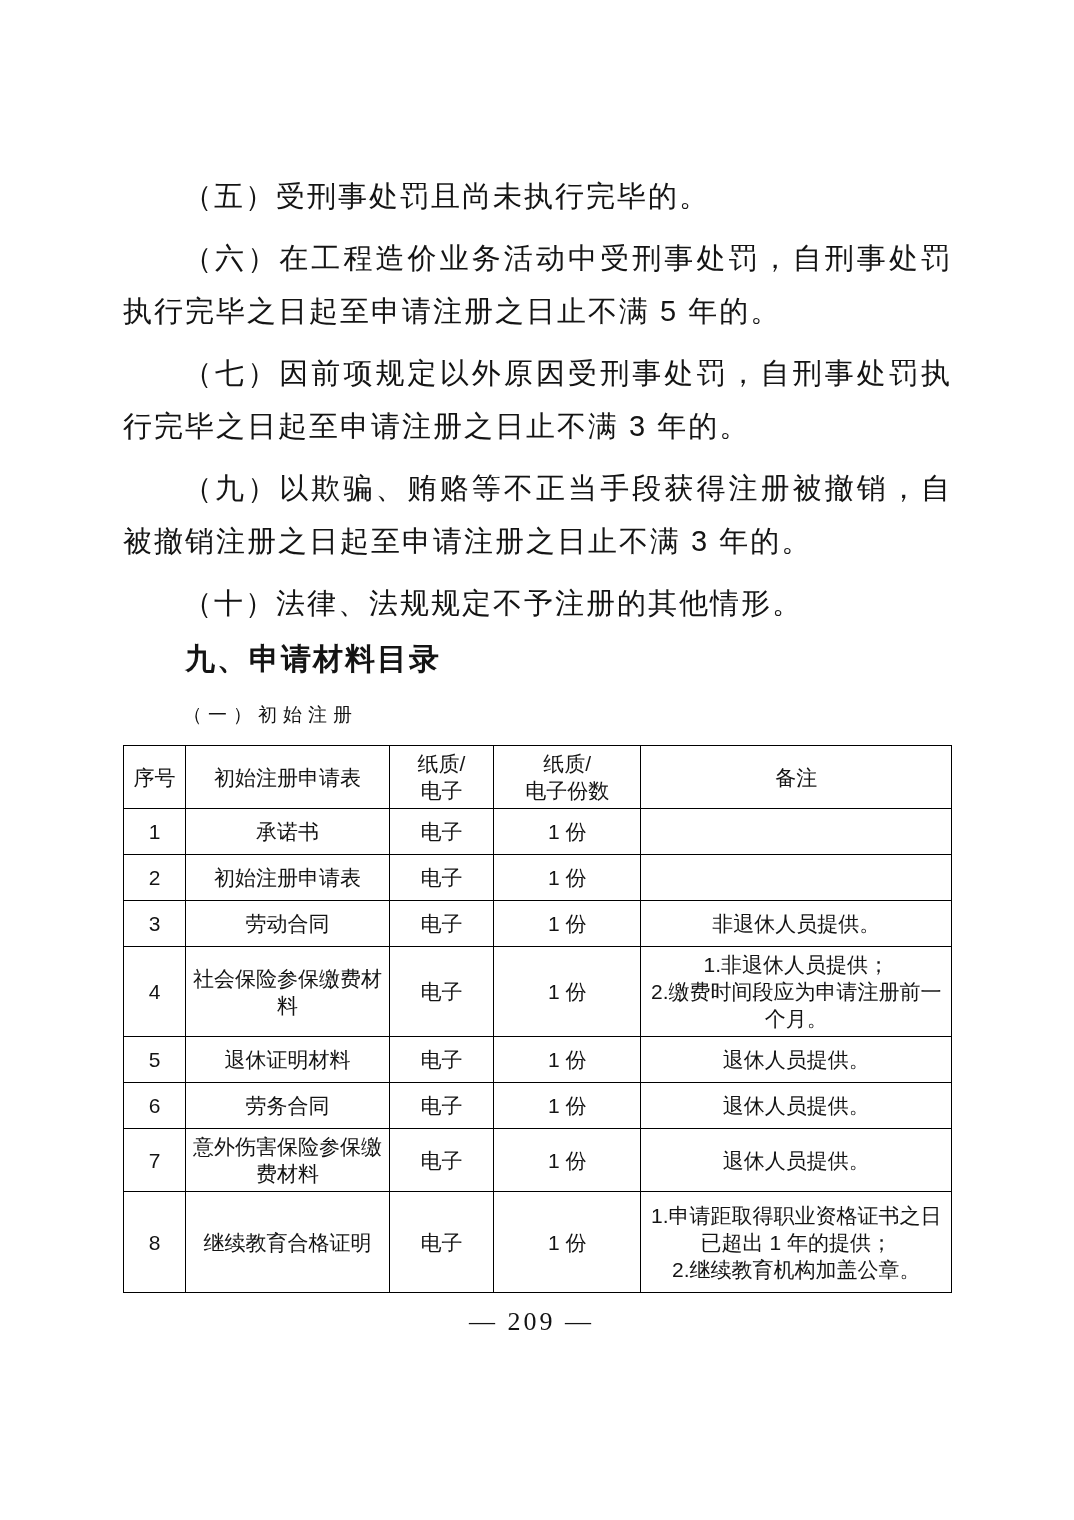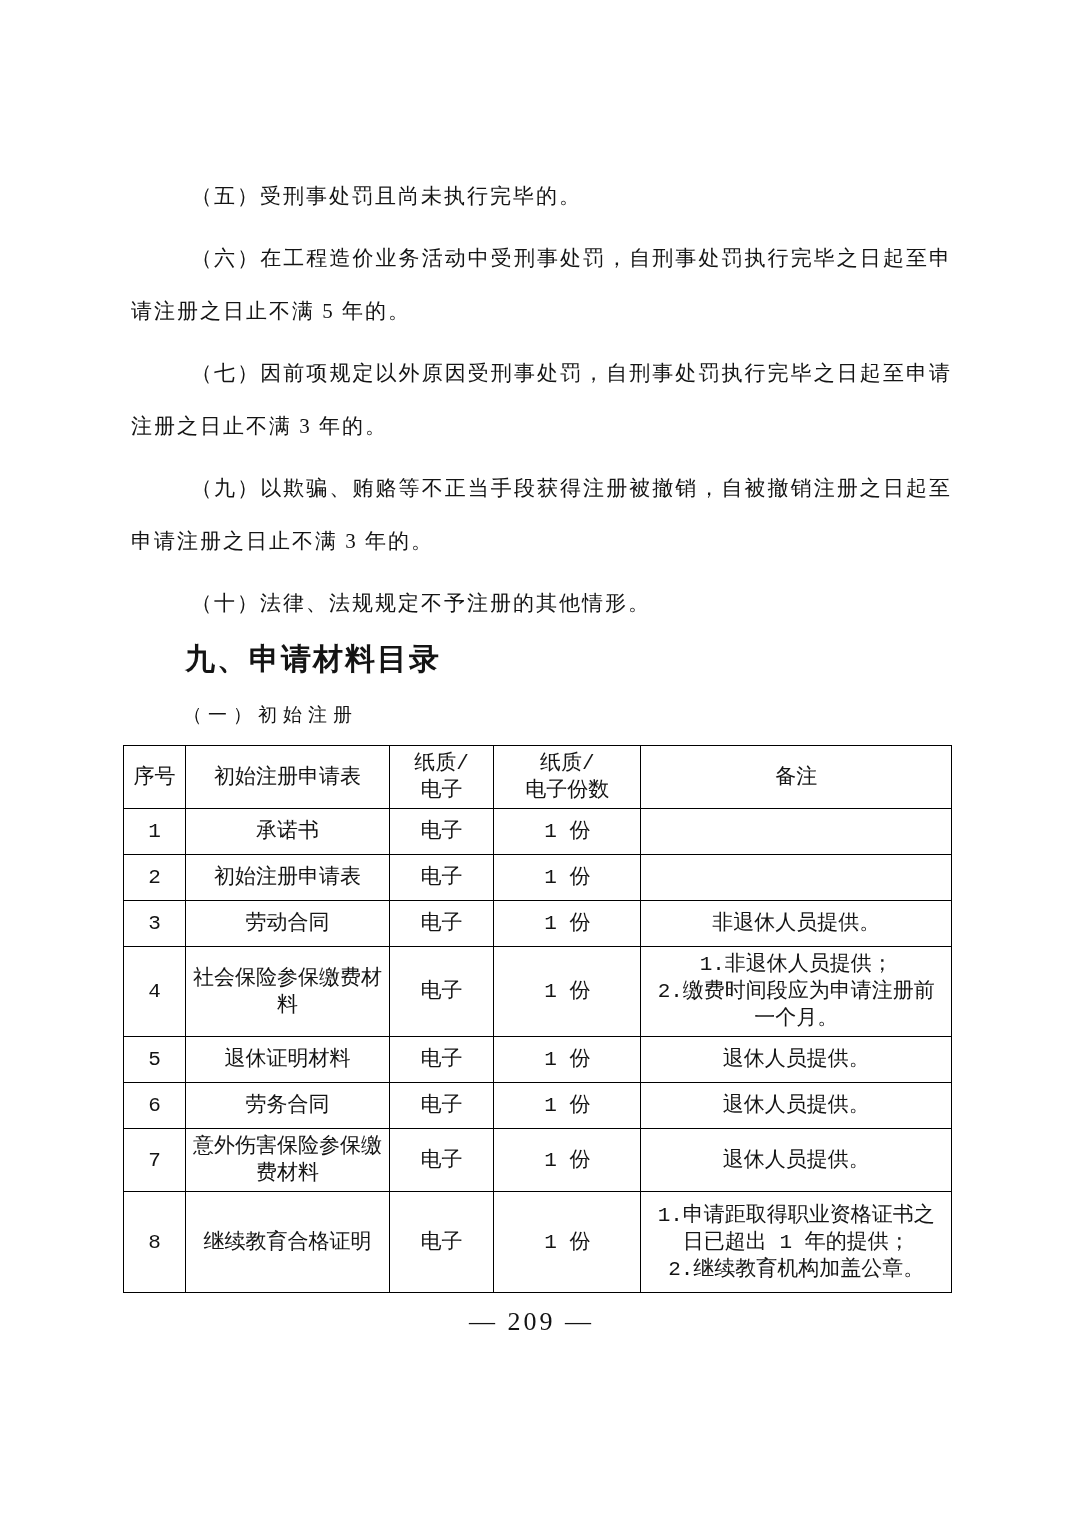--- a/index.html
+++ b/index.html
@@ -12,27 +12,27 @@
     width: 1074px;
     height: 1520px;
     margin: 0 auto;
     background: #ffffff;
     box-sizing: border-box;
     padding: 170px 122px 0 123px;
     color: #141414;
     overflow: hidden;
   }
   .body-par {
-    font-family: Liberation Serif, serif;
-    font-size: 21px;
+    font-family: Liberation Sans, sans-serif;
+    font-size: 29px;
     line-height: 53px;
     letter-spacing: 2px;
     text-align: justify;
     text-indent: 60px;
-    margin: 0 0 9px 8px;
+    margin: 0 0 9px 0;
   }
   .section-heading {
     font-family: Liberation Sans, sans-serif;
     font-size: 30px;
     font-weight: bold;
     letter-spacing: 2px;
     line-height: 40px;
     text-indent: 62px;
     margin: 8px 0 16px 0;
   }
@@ -42,21 +42,21 @@
     font-weight: normal;
     letter-spacing: 6px;
     line-height: 40px;
     text-indent: 60px;
     margin: 0 0 10px 0;
   }
   table.doc-table {
     width: 100%;
     border-collapse: collapse;
     table-layout: fixed;
-    font-family: Liberation Mono, monospace;
+    font-family: Liberation Sans, sans-serif;
     font-size: 21px;
     line-height: 27px;
     color: #141414;
   }
   table.doc-table th,
   table.doc-table td {
     border: 1px solid #000000;
     font-weight: normal;
     vertical-align: middle;
     padding: 4px 6px;

